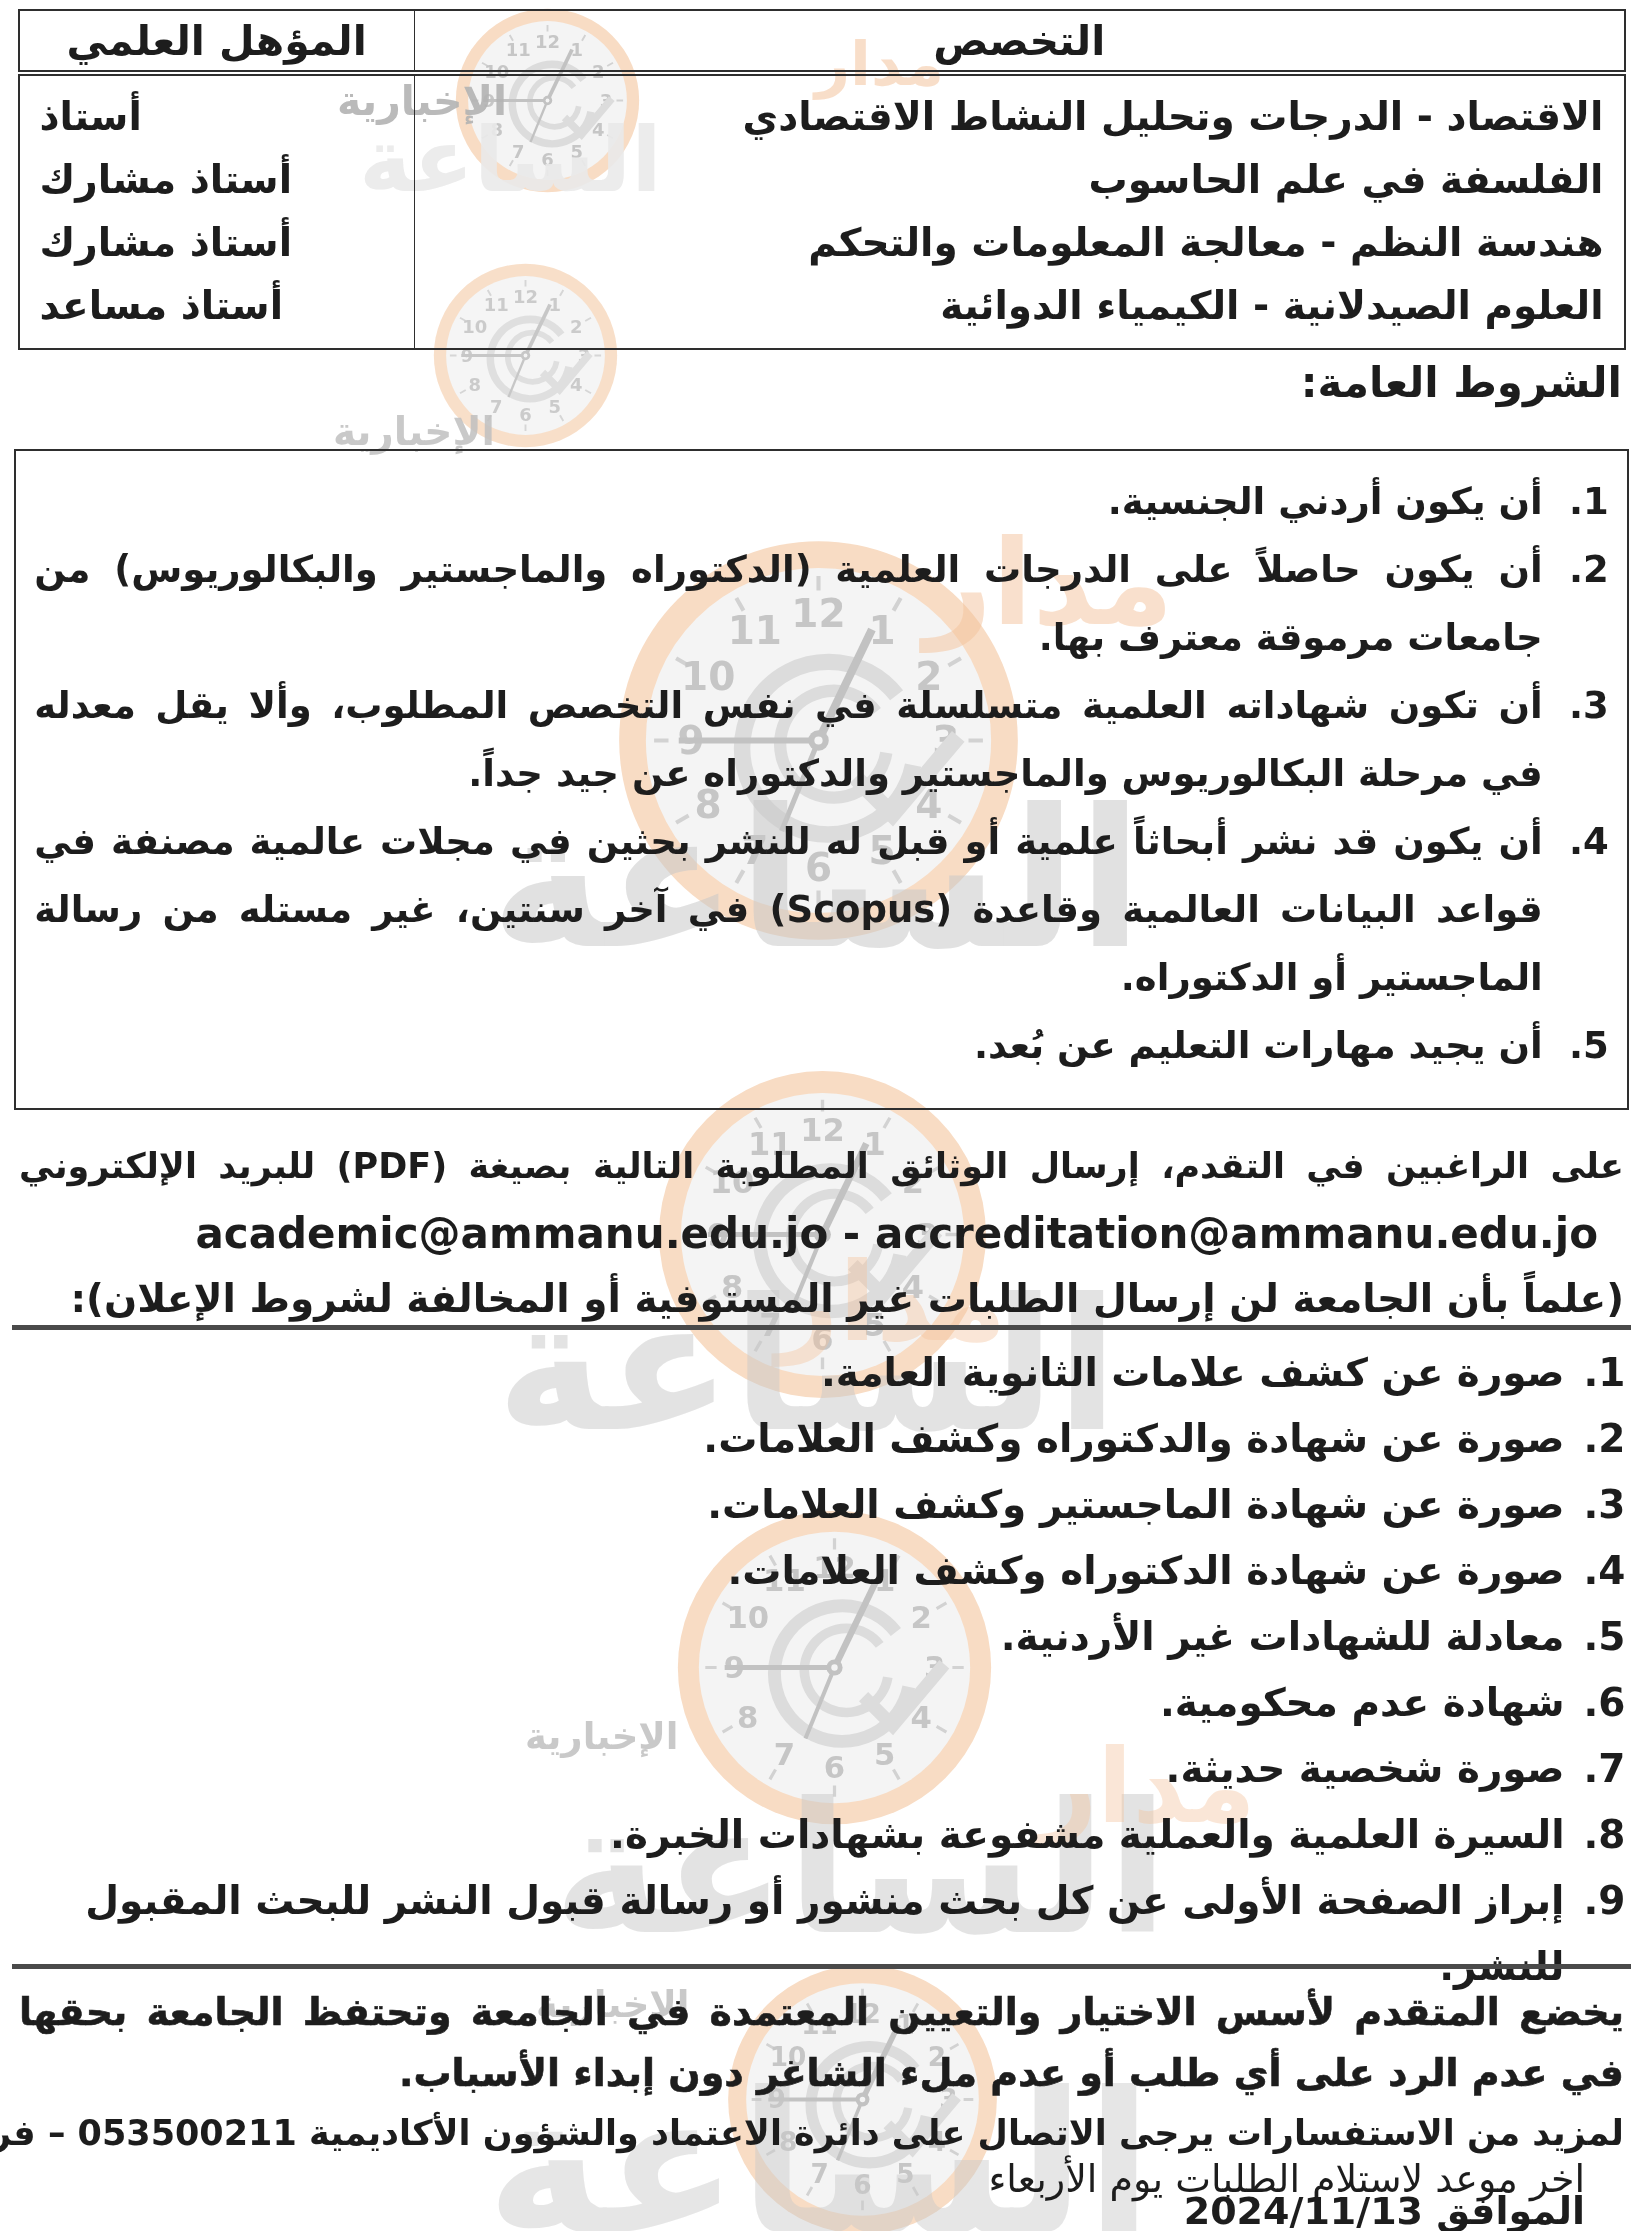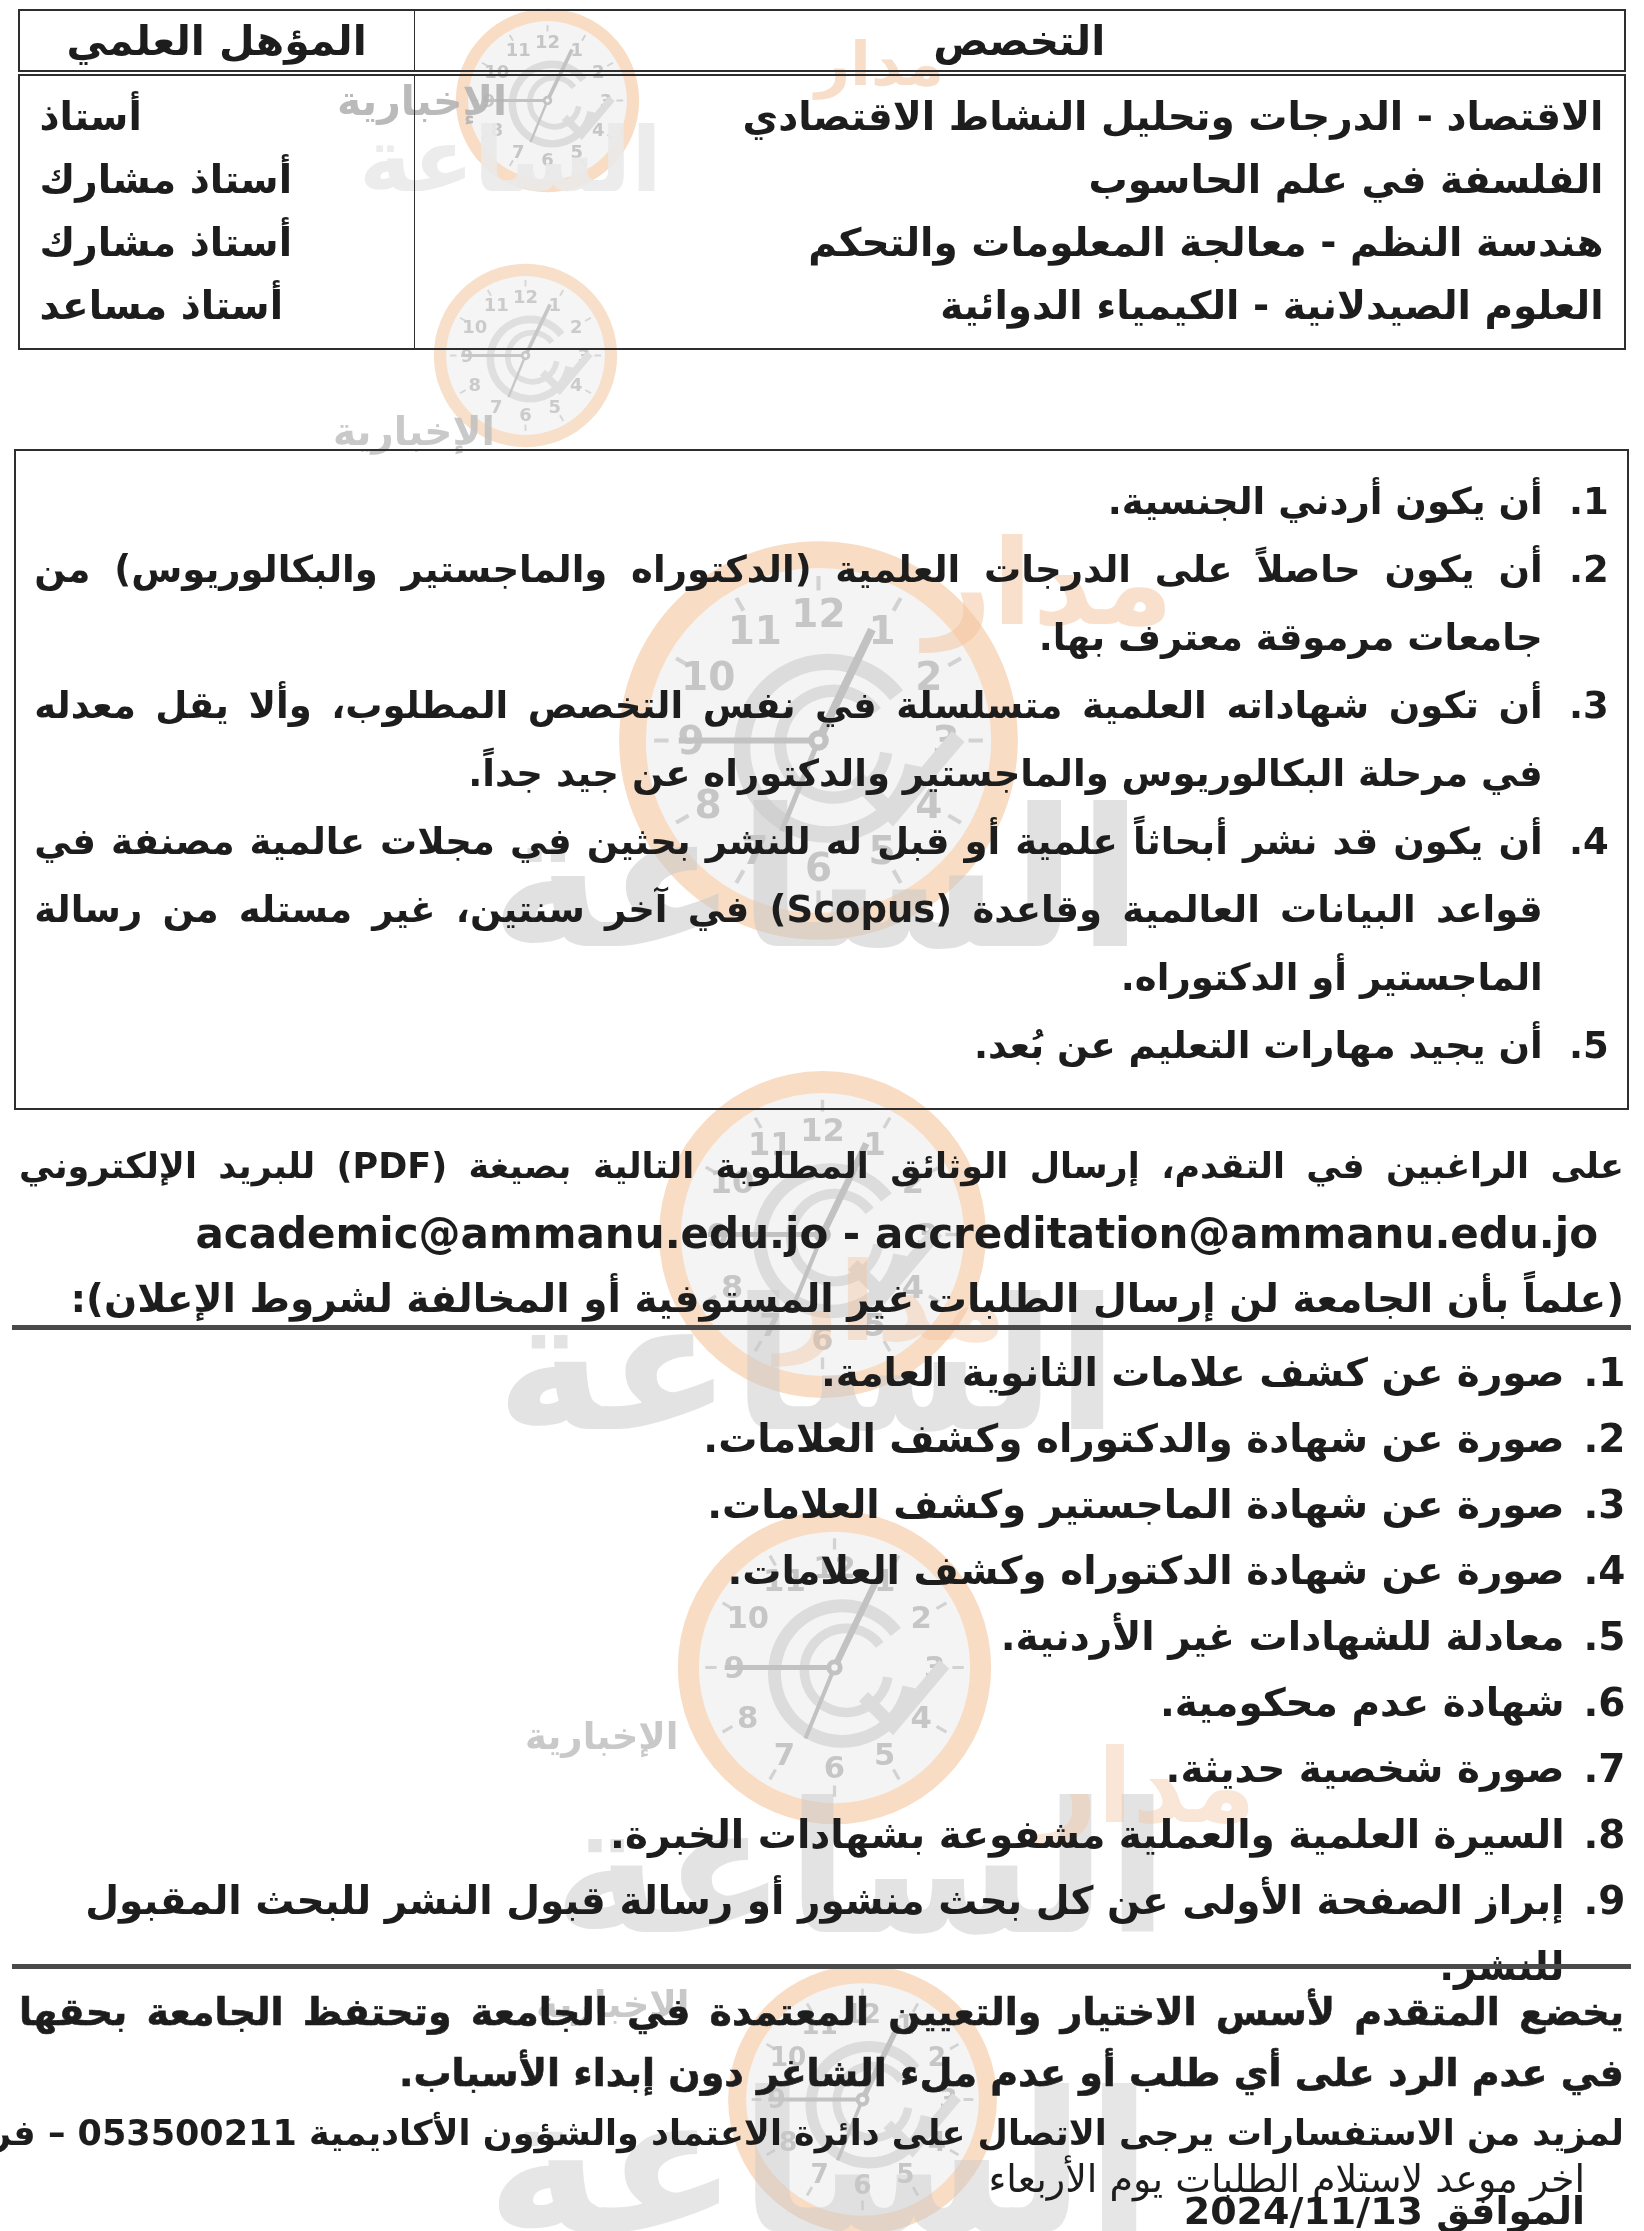--- a/index.html
+++ b/index.html
@@ -166,20 +166,21 @@
           <td class="qual-cell">
             <div class="cell-line">أستاذ</div>
             <div class="cell-line">أستاذ مشارك</div>
             <div class="cell-line">أستاذ مشارك</div>
             <div class="cell-line">أستاذ مساعد</div>
           </td>
         </tr>
       </tbody>
     </table>
 
+    <div class="section-title">الشروط العامة:</div>
 
     <div class="cond-box">
       <div class="li">
         <span class="num">1.</span>
         <span class="txt">أن يكون أردني الجنسية.</span>
       </div>
       <div class="li">
         <span class="num">2.</span>
         <span class="txt">أن يكون حاصلاً على الدرجات العلمية (الدكتوراه والماجستير والبكالوريوس) من جامعات مرموقة معترف بها.</span>
       </div>

